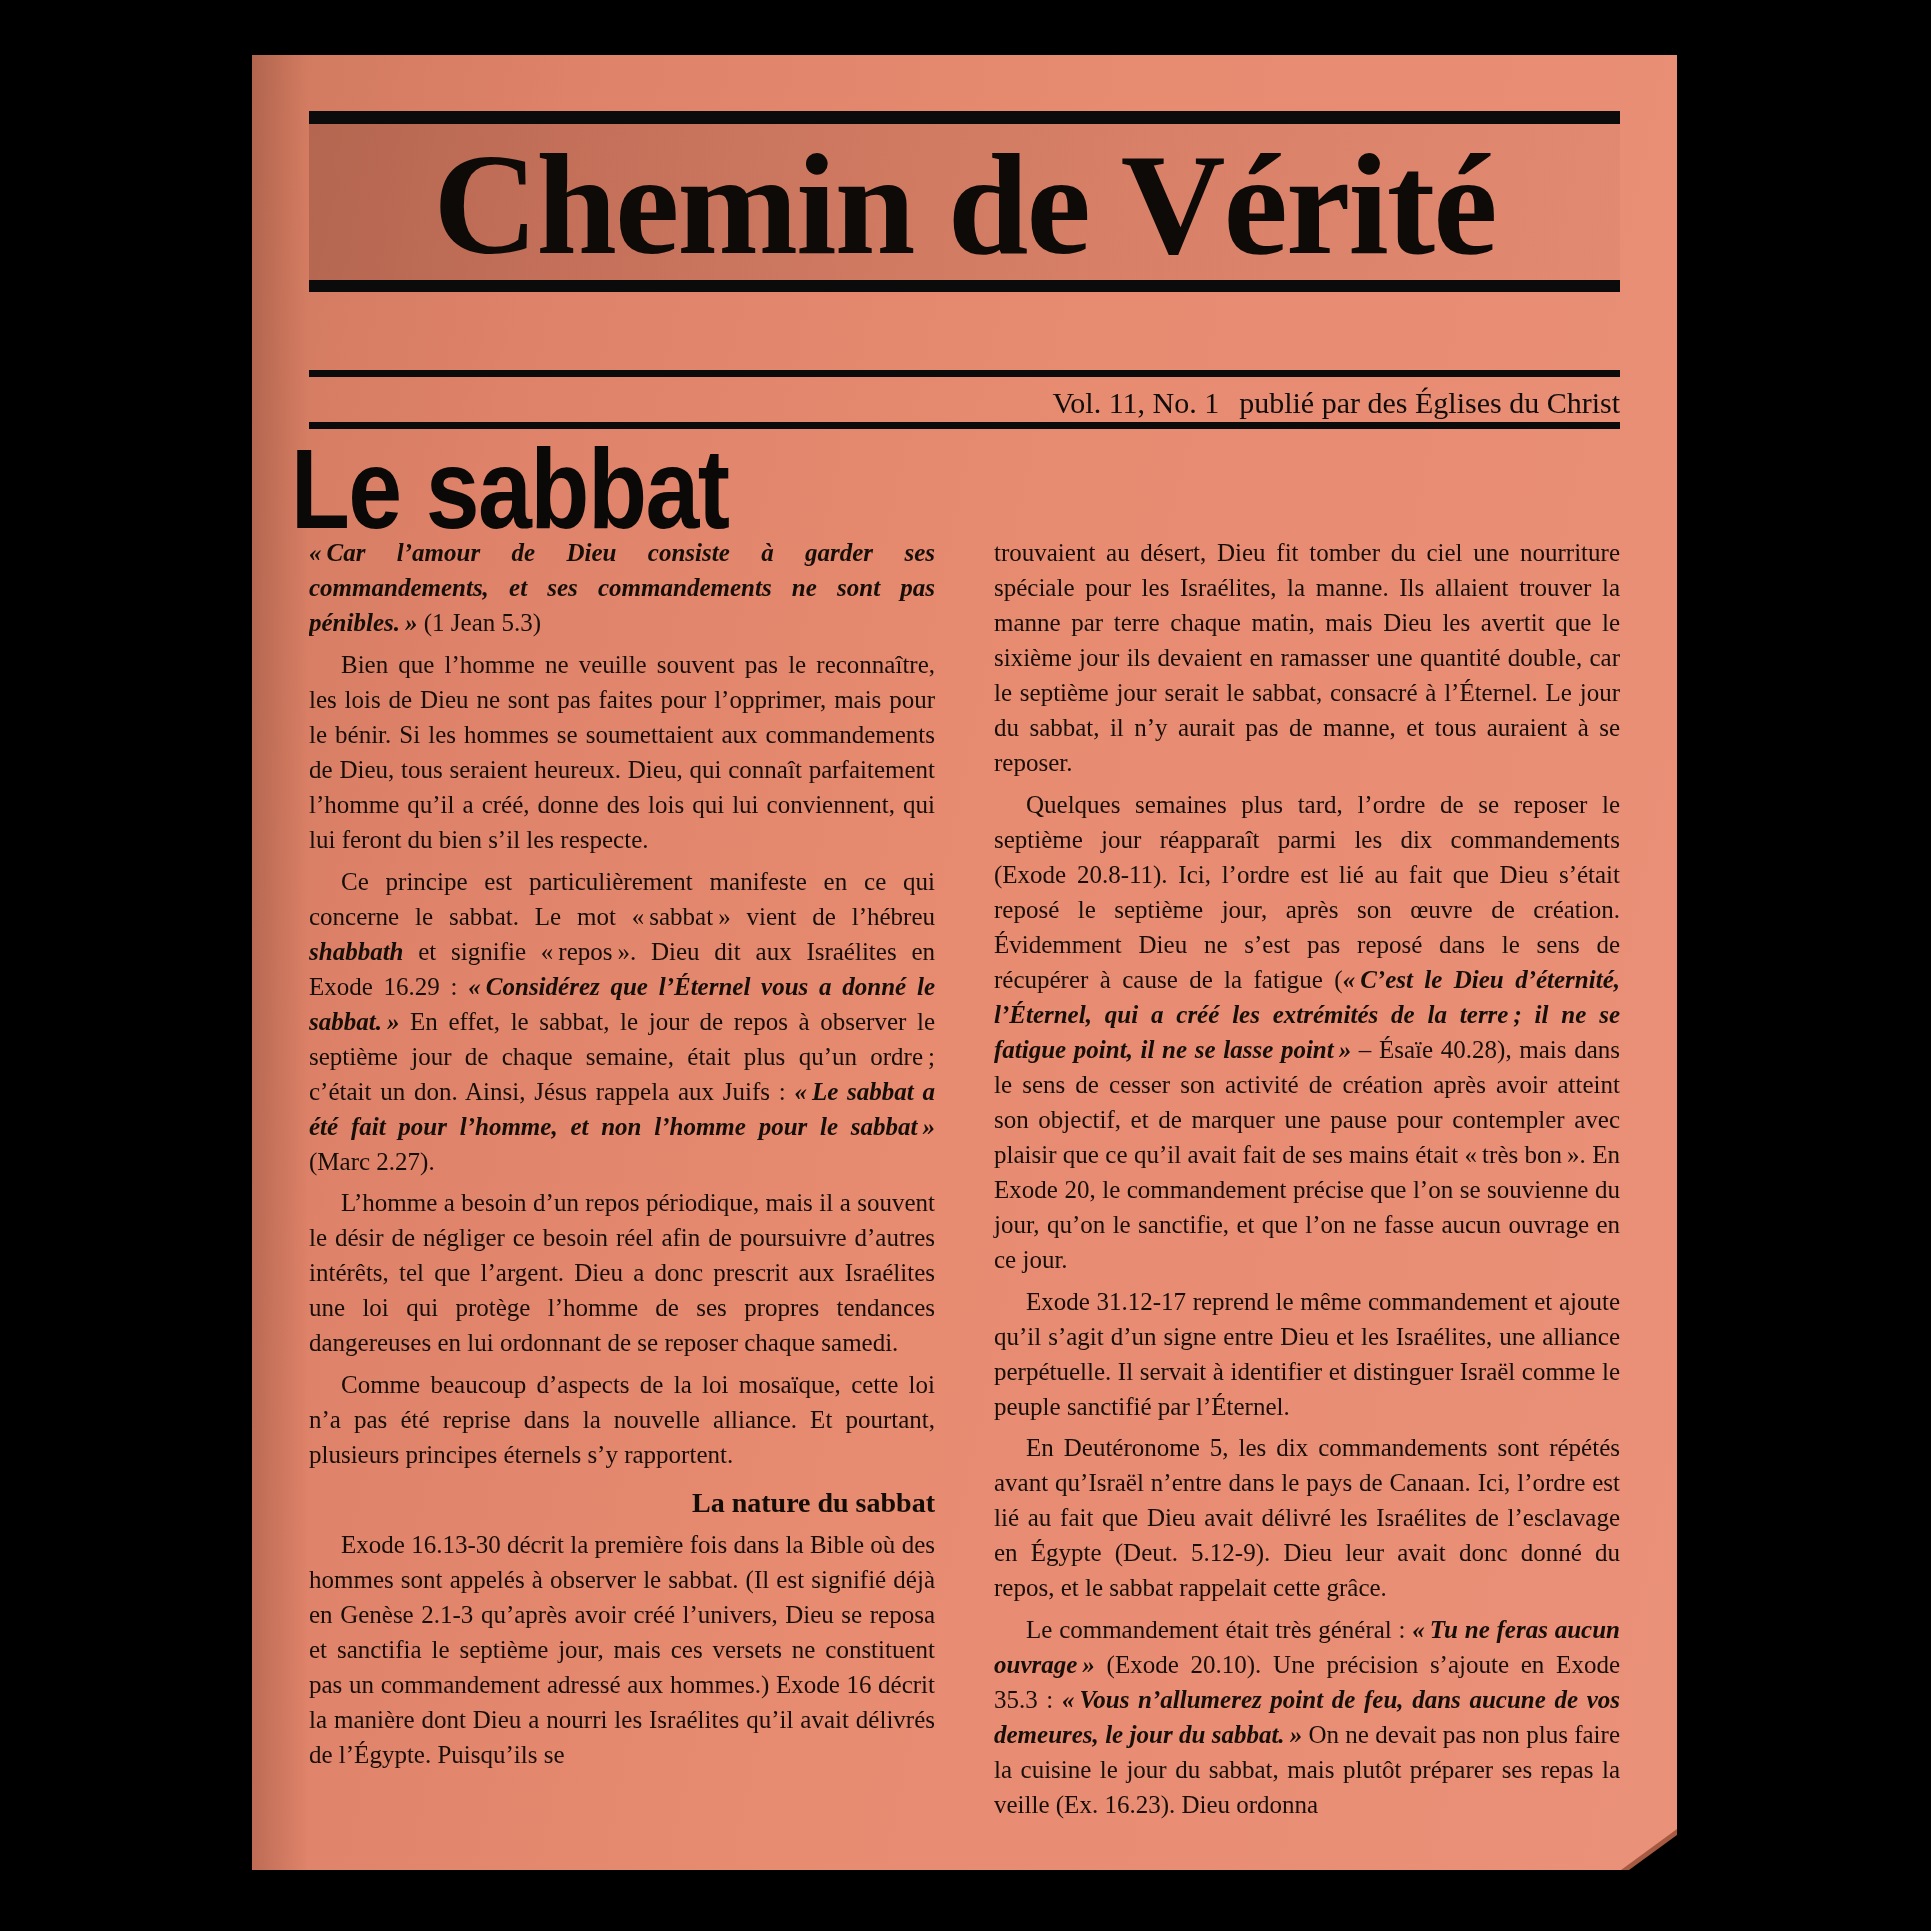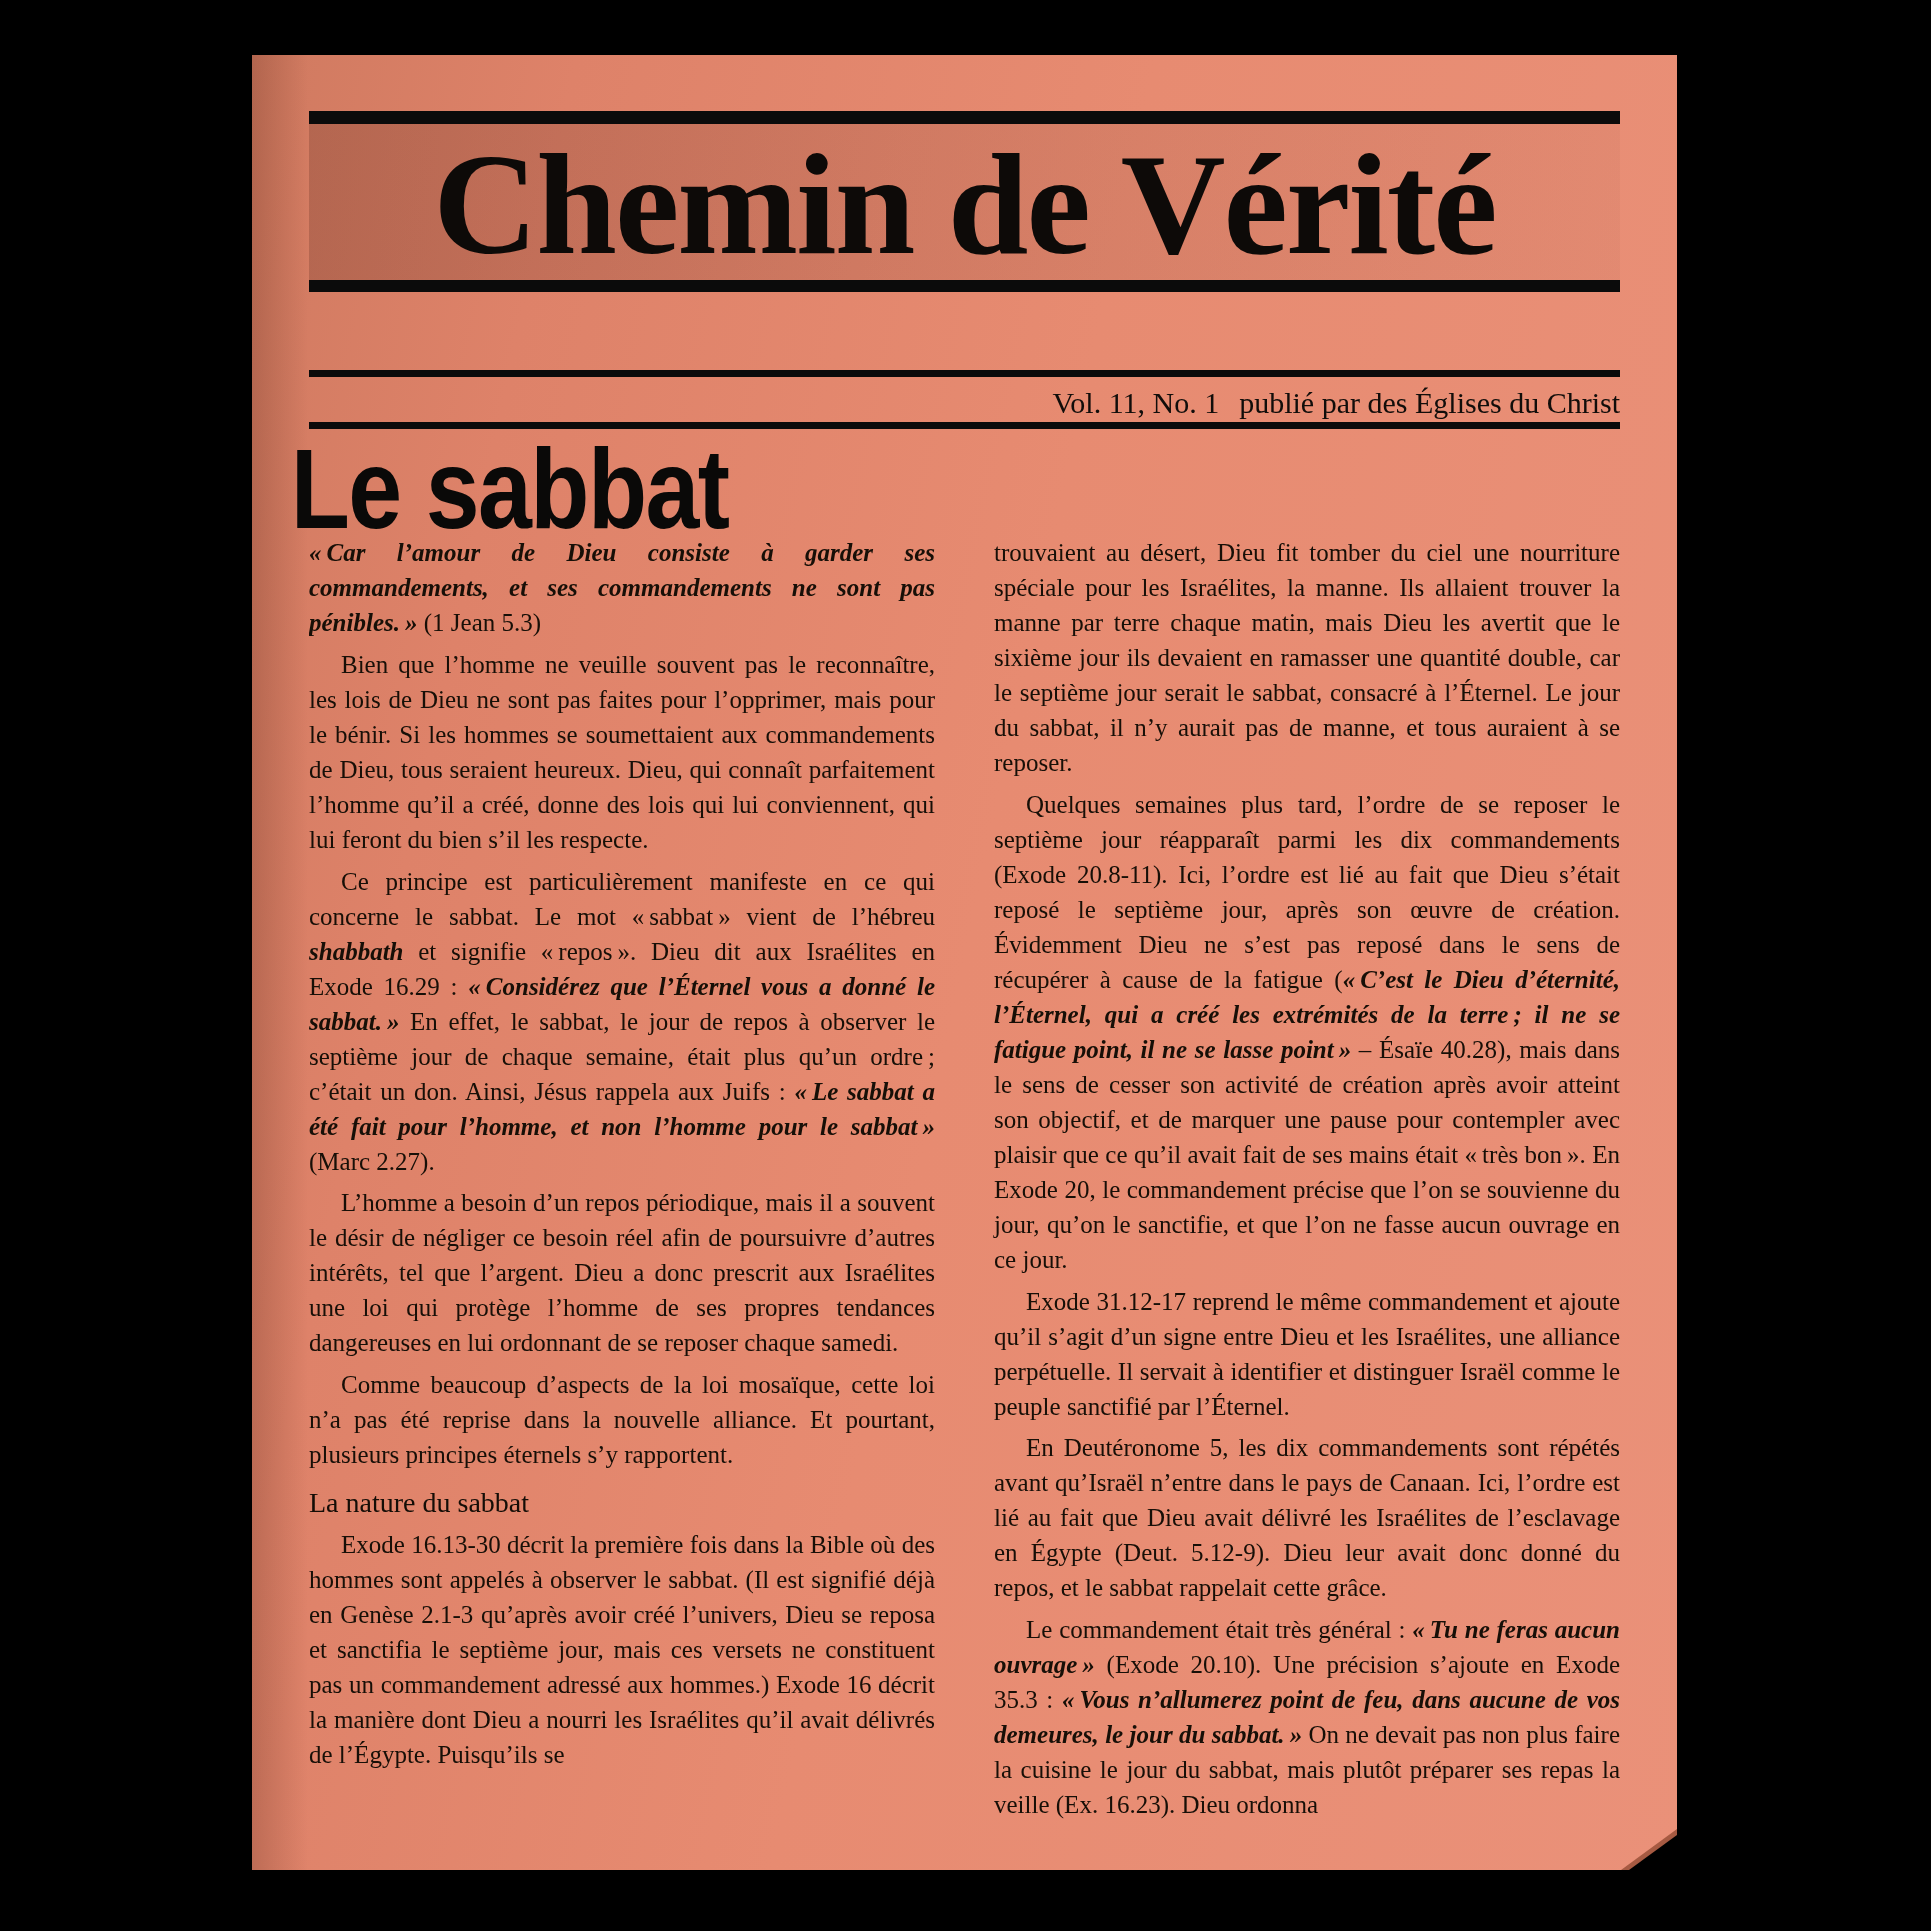--- a/index.html
+++ b/index.html
@@ -65,22 +65,22 @@
   }
   .col{
     width:629px;
     font-size:25px;line-height:35px;text-align:justify;
     color:#170f07;
   }
   .col p{margin:0;text-indent:32px;}
   .col p + p{margin-top:6.8px;}
   .col p.noindent{text-indent:0;}
   .col h3{
-    margin:12.6px 0 6.8px;text-align:left;text-indent:0;
-    font-size:28px;font-weight:normal;color:#140d06;
+    margin:12.6px 0 6.8px;text-align:right;text-indent:0;
+    font-size:28px;font-weight:bold;color:#140d06;
   }
   .q{font-style:italic;font-weight:bold;}
   .it{font-style:italic;font-weight:bold;}
   
   .curl-fold{
     position:absolute;right:0;bottom:0;width:0;height:0;
     border-bottom:41px solid #a65a42;border-left:56px solid transparent;
   }
   .curl-cut{
     position:absolute;right:0;bottom:0;width:0;height:0;

